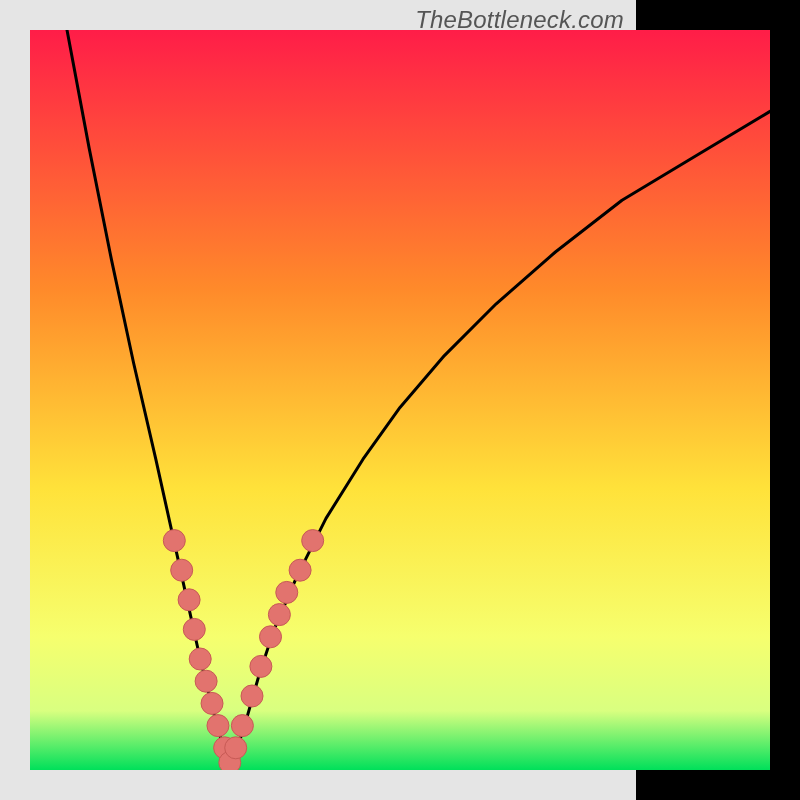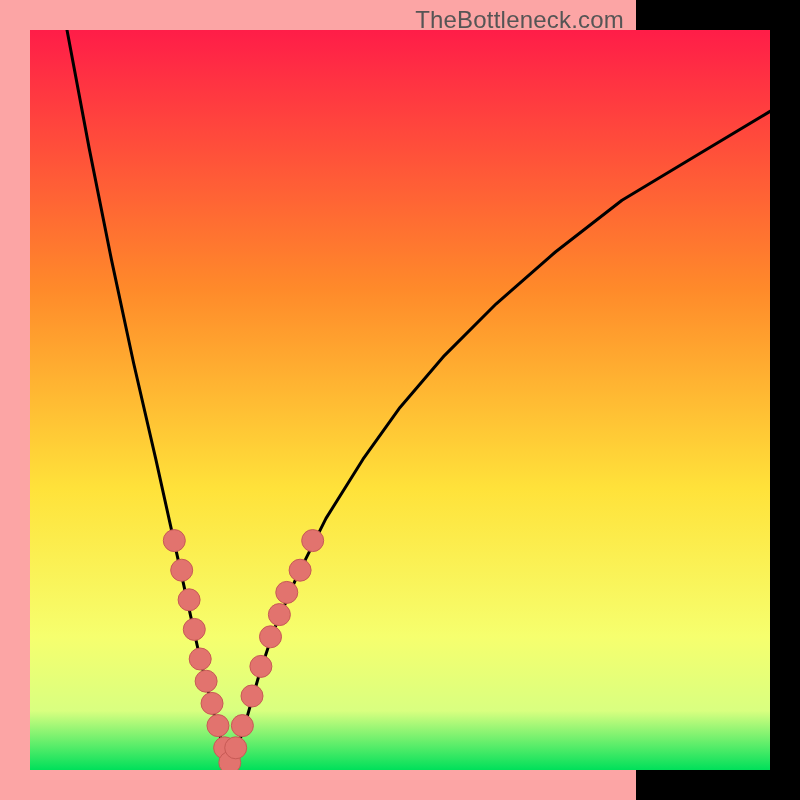--- a/index.html
+++ b/index.html
@@ -8,21 +8,22 @@
     width: 800px;
     height: 800px;
     overflow: hidden;
     font-family: Arial, Helvetica, sans-serif;
     background: #000;
   }
   .frame {
     position: relative;
     width: 636px;
     height: 800px;
-    background: #fca5a5;
+    background: #e5e5e5;
+    font-style: italic;
   }
   .watermark {
     position: absolute;
     top: 6px;
     right: 12px;
     color: #555;
     font-size: 24px;
     font-weight: 500;
     letter-spacing: 0.2px;
     z-index: 10;

